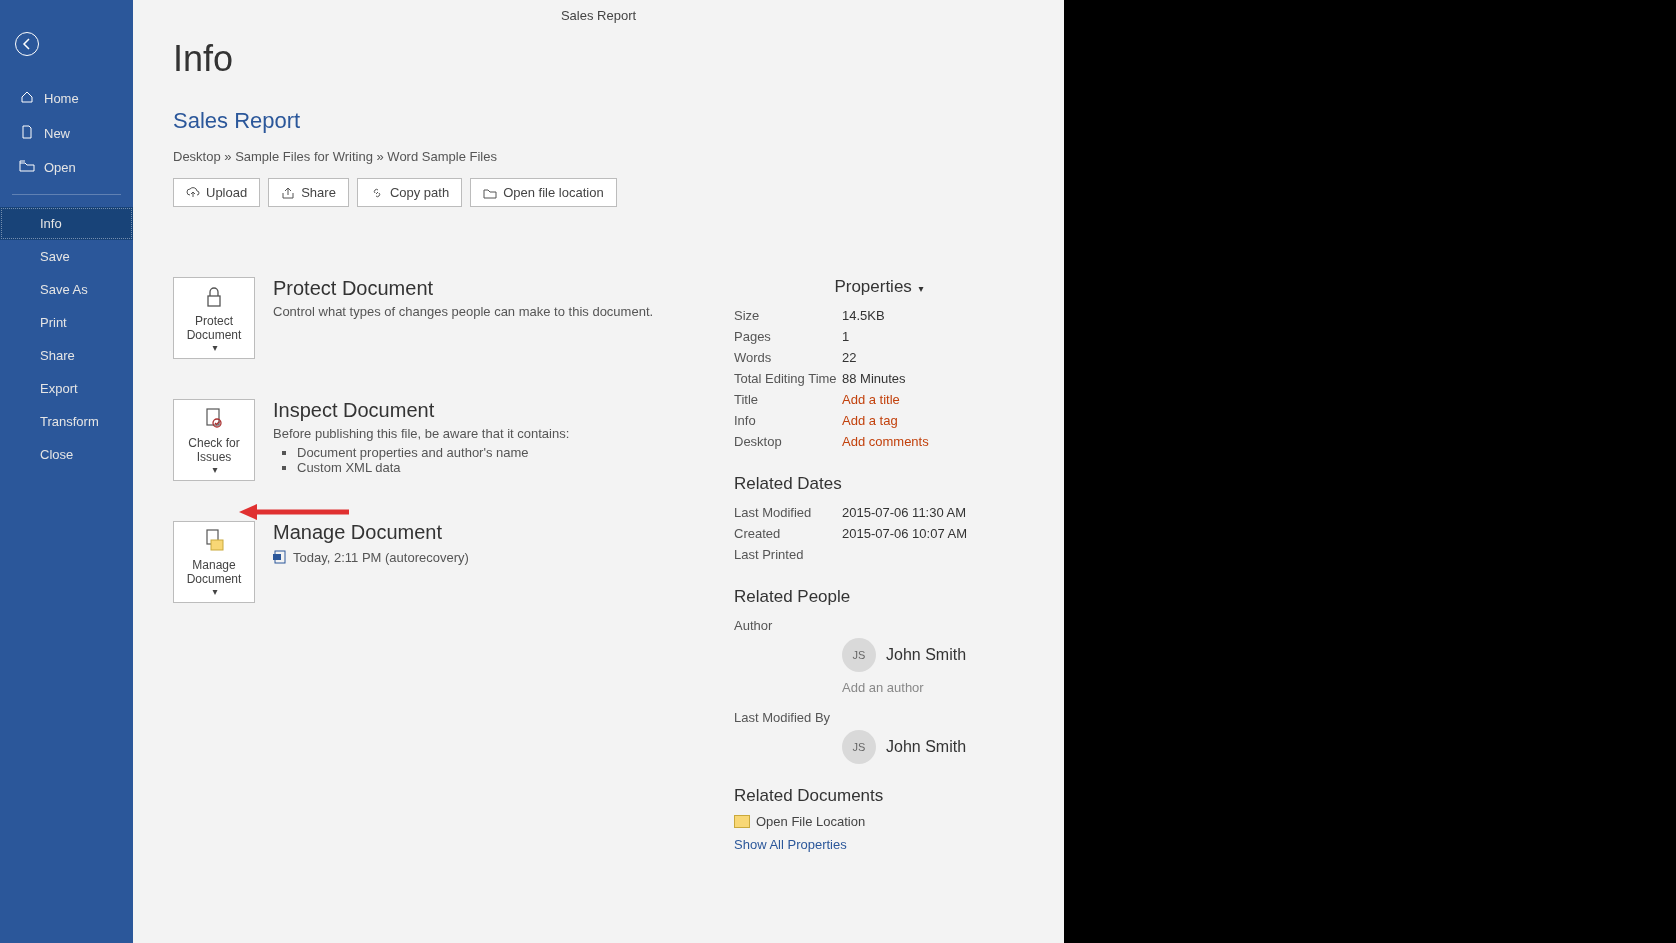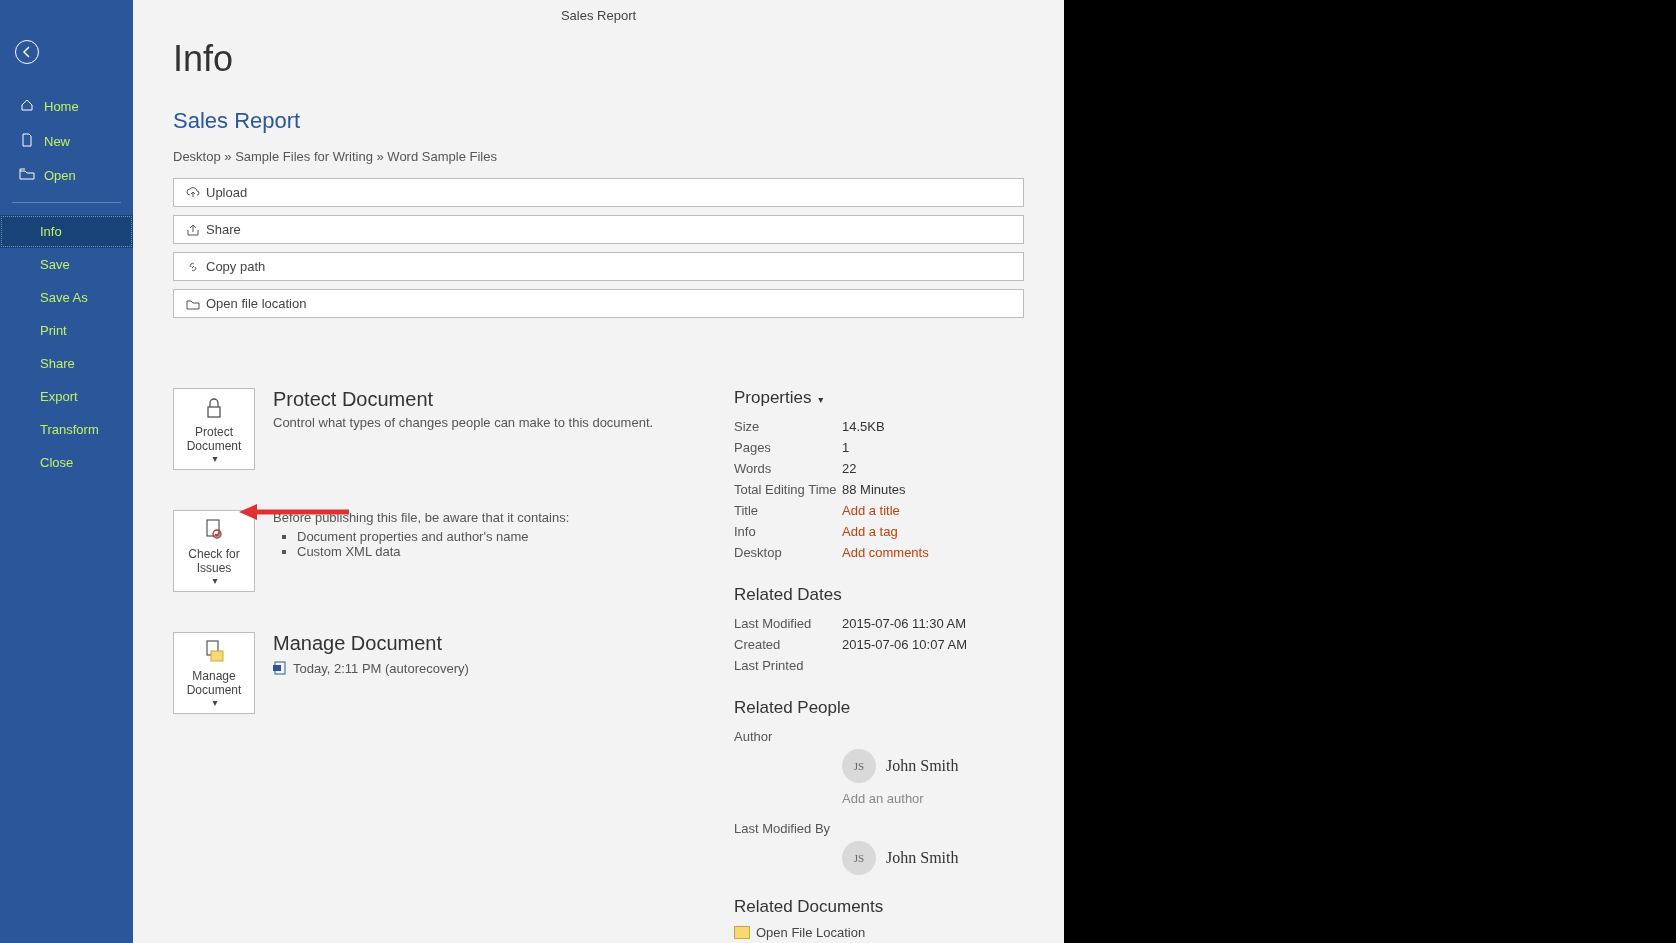--- a/index.html
+++ b/index.html
@@ -1,48 +1,48 @@
 <!DOCTYPE html>
 <html><head>
 <meta charset="utf-8">
 <style>
 * { margin: 0; padding: 0; box-sizing: border-box; }
 body { font-family: "Segoe UI", Arial, sans-serif; background: #000; width: 1676px; height: 943px; overflow: hidden; }
 .app { width: 1064px; height: 943px; display: flex; background: #f3f3f3; }
-.sidebar { width: 133px; background: #2b579a; color: #bef264; padding-top: 40px; font-size: 13px; }
+.sidebar { width: 133px; background: #2b579a; color: #e5e5e5; padding-top: 32px; font-size: 13px; }
 .sidebar .back { margin-left: 15px; margin-bottom: 25px; width: 24px; height: 24px; border: 1.5px solid #fff; border-radius: 50%; display: flex; align-items: center; justify-content: center; cursor: pointer; }
 .sidebar .nav-item { display: flex; align-items: center; padding: 9px 10px 9px 18px; cursor: pointer; }
 .sidebar .nav-item .icn { width: 18px; text-align: center; margin-right: 8px; }
 .sidebar .divider { height: 1px; background: rgba(255,255,255,0.25); margin: 10px 12px 12px; }
 .sidebar .nav-sub { padding: 9px 10px 9px 40px; cursor: pointer; }
 .sidebar .nav-sub.active { background: #184378; outline: 1px dotted rgba(255,255,255,0.4); outline-offset: -2px; }
 .main { flex: 1; background: #f3f3f3; padding: 0 40px 40px 40px; position: relative; overflow: hidden; color: #333; }
 .titlebar { position: absolute; top: 8px; left: 0; right: 0; text-align: center; font-size: 13px; color: #444; }
 h1.info { font-size: 36px; font-weight: 300; color: #333; margin-top: 38px; }
 .doc-title { color: #2b579a; font-size: 22px; margin-top: 28px; }
 .path { font-size: 13px; color: #555; margin-top: 15px; }
-.btn-row { display: flex; gap: 8px; margin-top: 14px; flex-direction: column; }
+.btn-row { display: flex; gap: 8px; margin-top: 14px; }
 .btn { border: 1px solid #bcbcbc; background: #fff; padding: 6px 12px; font-size: 13px; color: #444; display: flex; align-items: center; gap: 6px; cursor: pointer; }
 .content-cols { display: flex; margin-top: 70px; }
 .left-col { flex: 1; }
 .right-col { width: 290px; margin-left: 20px; }
 .section { display: flex; align-items: flex-start; margin-bottom: 40px; }
 .big-btn { width: 82px; height: 82px; border: 1px solid #bcbcbc; background: #fff; display: flex; flex-direction: column; align-items: center; justify-content: center; font-size: 12px; color: #444; text-align: center; cursor: pointer; margin-right: 18px; padding: 4px; }
 .big-btn svg { margin-bottom: 4px; }
 .sect-text h2 { font-size: 20px; font-weight: 400; color: #333; margin-bottom: 4px; }
 .sect-text p, .sect-text ul { font-size: 13px; color: #555; }
 .sect-text ul { list-style: square; padding-left: 24px; margin-top: 4px; }
 .autorec { display: flex; align-items: flex-start; gap: 6px; font-size: 13px; color: #555; margin-top: 6px; cursor: pointer; }
-.prop-head { font-size: 17px; color: #333; margin-bottom: 8px; }
+.prop-head { font-size: 17px; color: #333; margin-bottom: 8px; text-align: center; }
 .prop-row { display: flex; font-size: 13px; padding: 3px 0; }
 .prop-label { width: 108px; color: #555; }
 .prop-val { color: #333; }
 .prop-val.placeholder { color: #c2410c; }
 .sub-head { font-size: 17px; color: #333; margin-top: 22px; margin-bottom: 8px; }
-.person { display: flex; align-items: center; gap: 10px; margin: 2px 0 8px; font-family: Liberation Serif, serif; }
+.person { display: flex; align-items: center; gap: 10px; margin: 2px 0 8px; }
 .avatar { width: 34px; height: 34px; border-radius: 50%; background: #d9d9d9; display: flex; align-items: center; justify-content: center; font-size: 11px; color: #666; }
 .add-author { font-size: 13px; color: #888; margin-left: 44px; margin-bottom: 12px; cursor: pointer; }
 .file-loc { display: flex; align-items: center; gap: 6px; font-size: 13px; color: #444; cursor: pointer; margin-bottom: 8px; }
 .folder-ico { width: 16px; height: 13px; background: #f8d775; border: 1px solid #caa93c; }
 .link { color: #2b579a; font-size: 13px; cursor: pointer; }
 .arrow-annot { position: absolute; top: 502px; left: 106px; pointer-events: none; }
 .caret { font-size: 10px; margin-left: 2px; }
 </style>
 </head>
 <body>
@@ -137,20 +137,21 @@
           <div class="big-btn">
             <svg width="26" height="26" viewBox="0 0 26 26">
                 <rect x="6" y="3" width="12" height="16" fill="none" stroke="#555" stroke-width="1.2"></rect>
                 <circle cx="16" cy="17" r="4" fill="none" stroke="#a33" stroke-width="1.3"></circle>
                 <path d="M14 17 l1.5 1.5 l3 -3" stroke="#a33" stroke-width="1.3" fill="none"></path>
               </svg>
             <span>Check for Issues</span>
               <span class="caret">▾</span>
           </div>
           <div class="sect-text">
+            <h2>Inspect Document</h2>
             <p>Before publishing this file, be aware that it contains:</p>
             <ul>
               <li>Document properties and author's name</li>
               <li>Custom XML data</li>
             </ul>
           </div>
         </div>
 
         <div class="section">
           <div class="big-btn">

